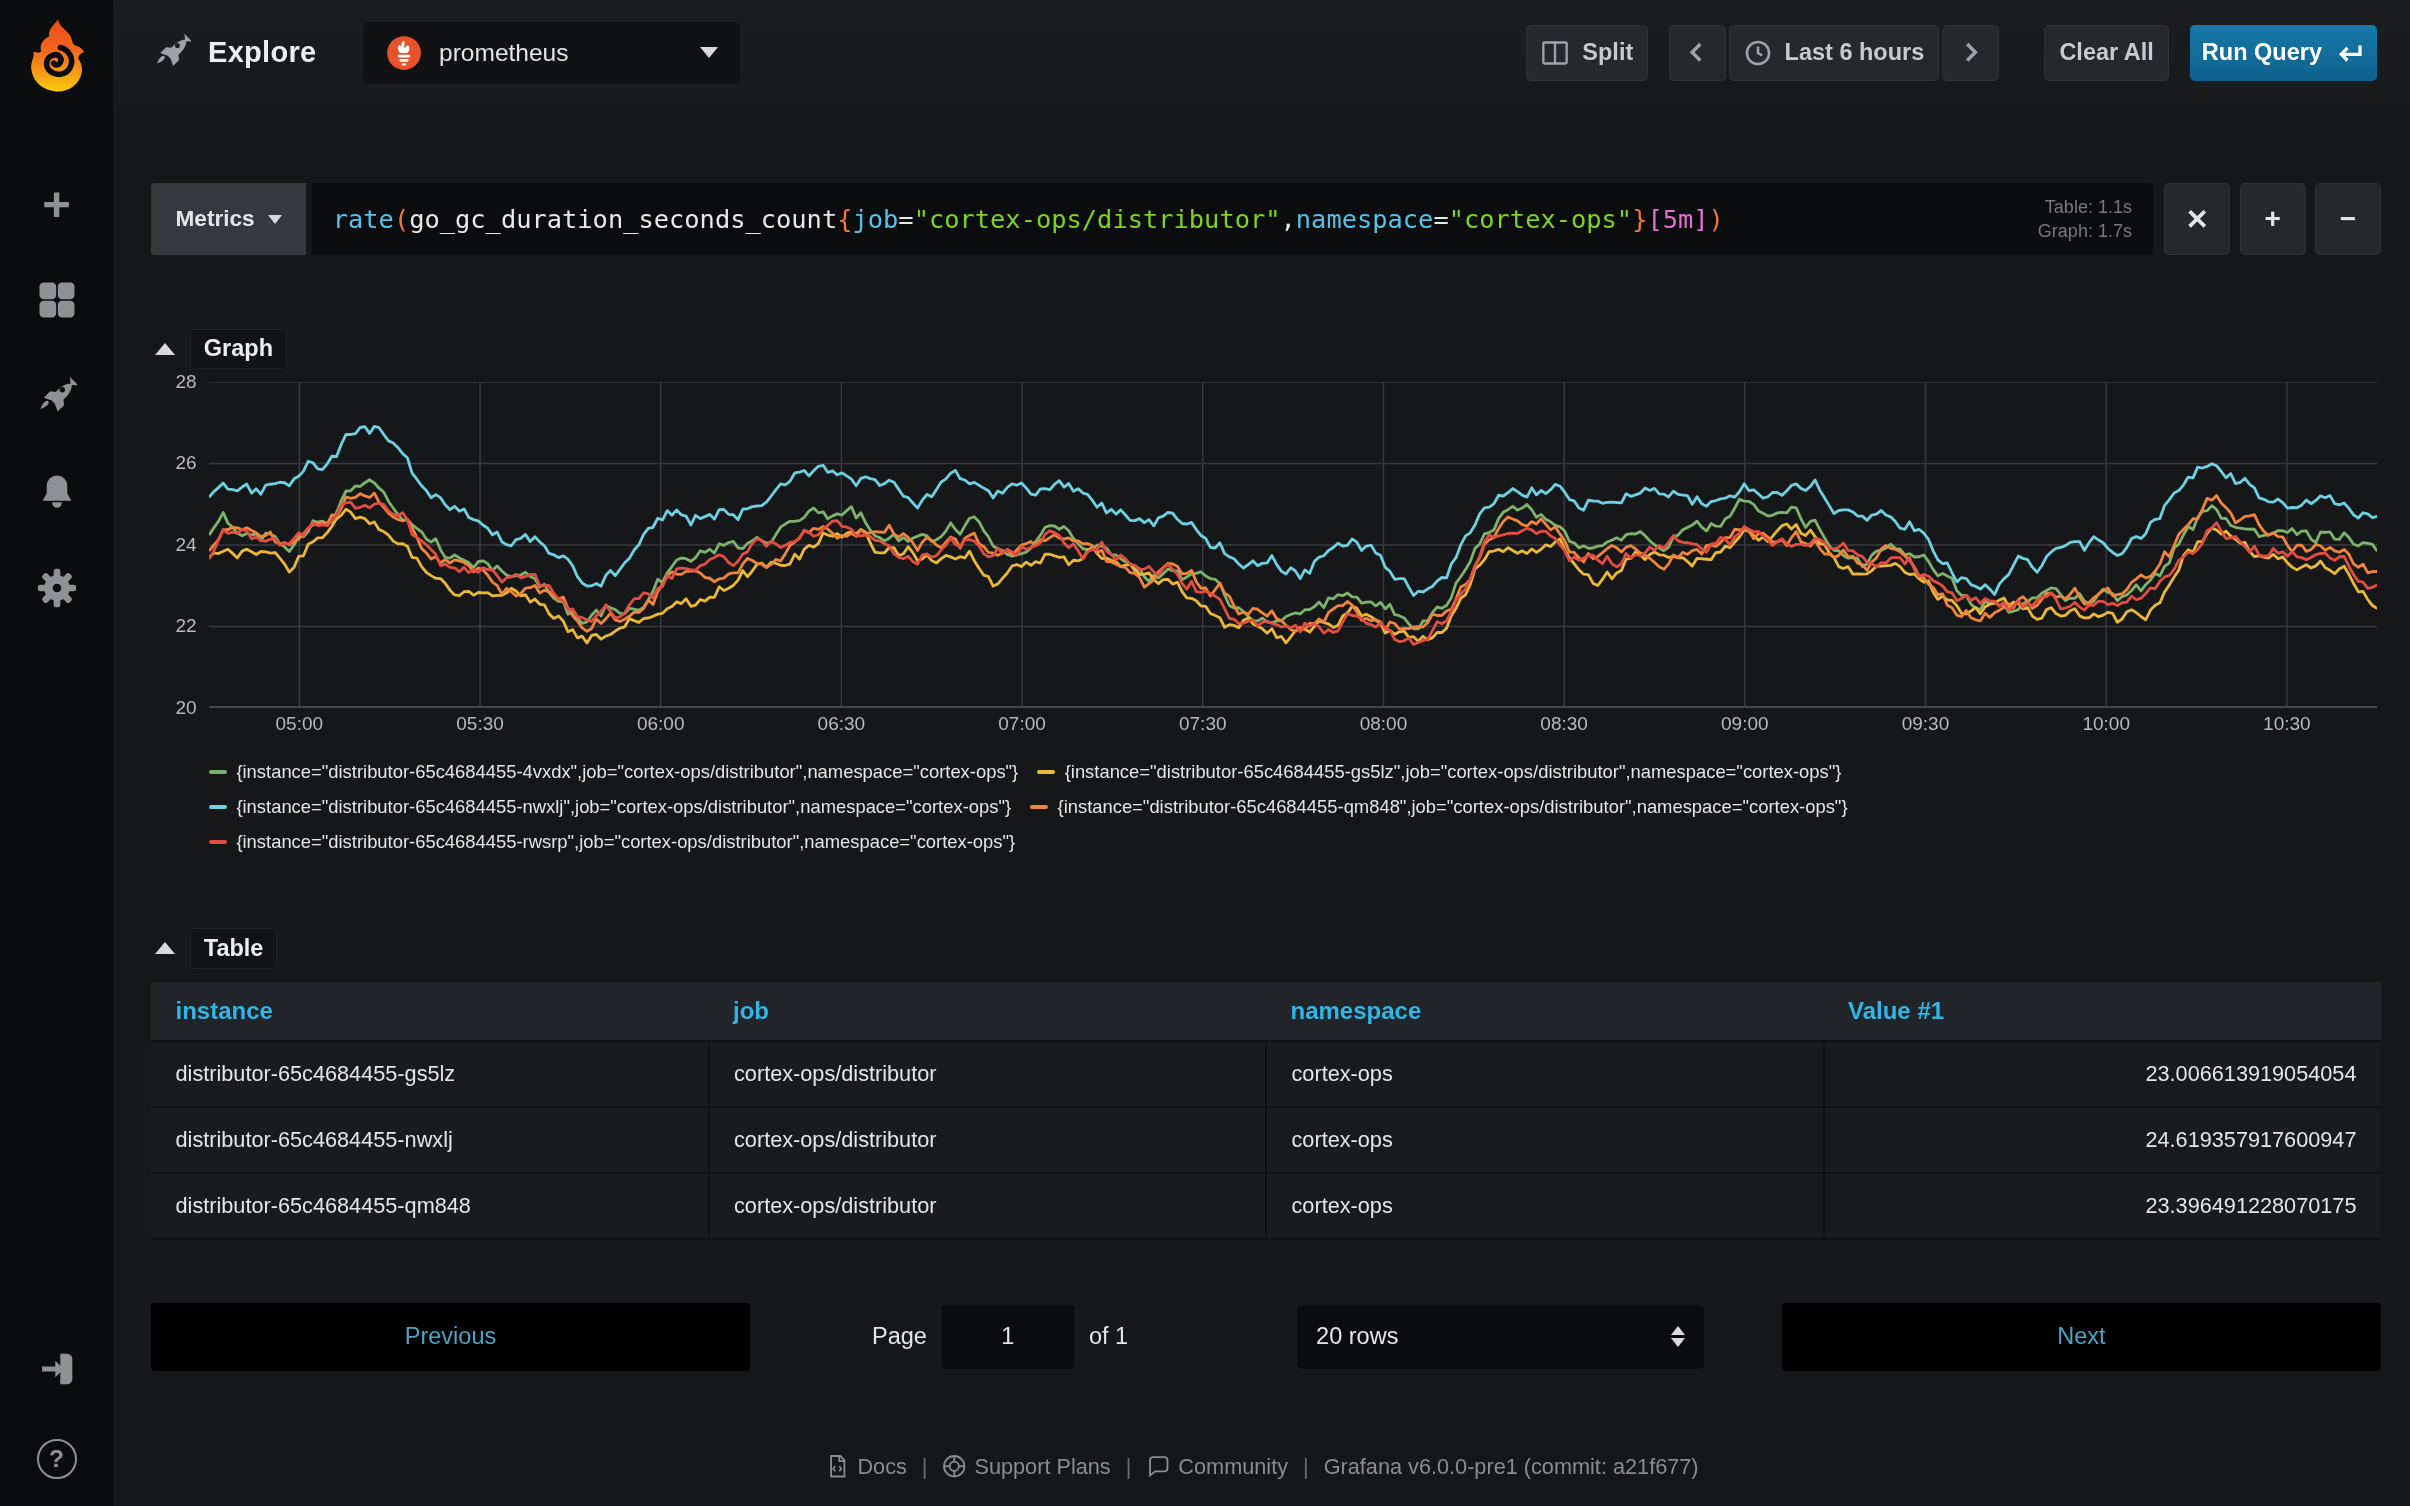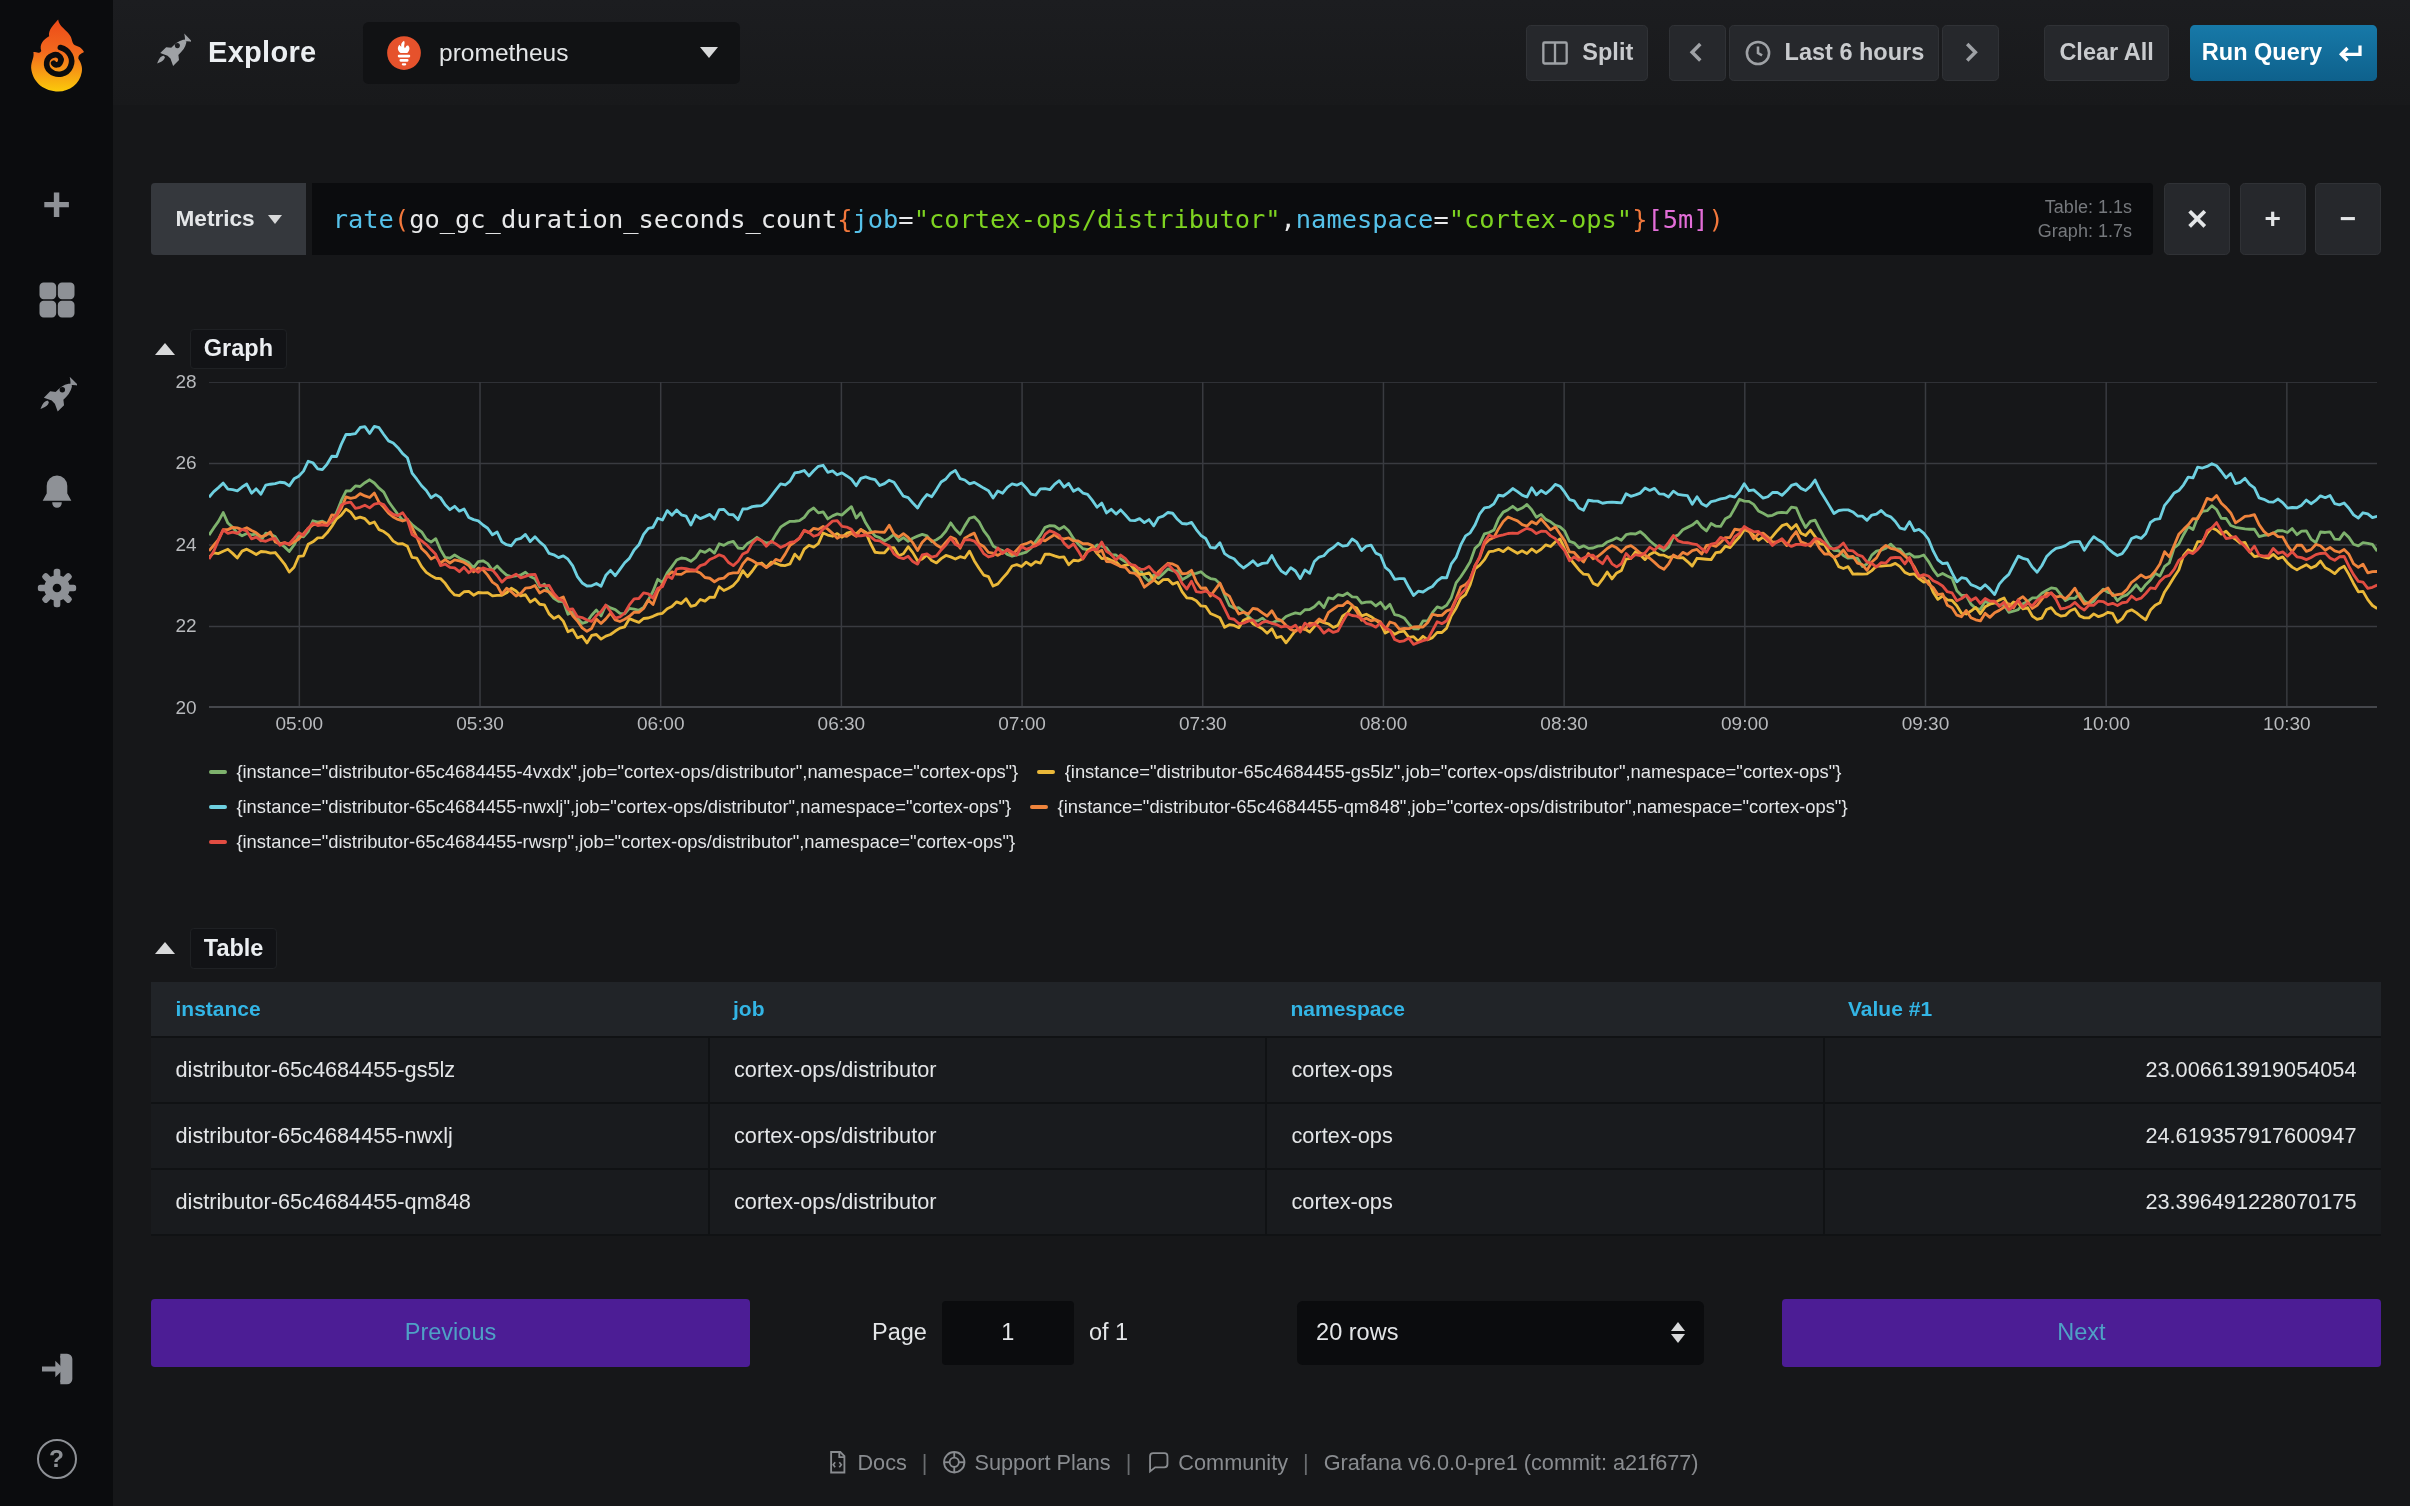--- a/index.html
+++ b/index.html
@@ -72,29 +72,29 @@
 
   
   .legend { display:flex; flex-wrap:wrap; row-gap:13px; padding-left:58px; margin-top:1.9px; }
   .legend-item { display:flex; align-items:center; gap:9.4px; margin-right:19px; cursor:pointer; }
   .legend-swatch { width:18px; height:4.7px; border-radius:1.9px; flex-shrink:0; }
   .legend-label { font-size:18.4px; color:#e4e6e8; }
 
   
   .table-panel { margin-top:26px; }
   .data-table { width:100%; border-collapse:collapse; table-layout:fixed; }
-  .data-table th { background:#212428; color:#33b5e5; text-align:left; font-size:21px; font-weight:700; padding:15px 24.5px; border-bottom:2.8px solid #101214; cursor:pointer; }
+  .data-table th { background:#212428; color:#33b5e5; text-align:left; font-size:24px; font-weight:700; padding:15px 24.5px; border-bottom:2.8px solid #101214; cursor:pointer; }
   .data-table td { background:#191b1e; font-size:21.7px; color:#e4e6e8; padding:19px 24.5px; border-bottom:2.8px solid #101214; border-right:2.8px solid #101214; }
   .data-table td:last-child { border-right:none; }
   .data-table td.num, .data-table th.num-h { text-align:right; }
   .data-table th.num-h { text-align:left; }
 
   
   .pagination { display:flex; align-items:center; margin:21px 30px 0 38px; height:72px; }
-  .page-btn { width:599px; height:68px; background:#4c1d95; border-radius:3.8px; display:flex; align-items:center; justify-content:center; font-size:23.5px; color:#4fa1c6; cursor:pointer; }
+  .page-btn { width:599px; height:68px; background:#000000; border-radius:3.8px; display:flex; align-items:center; justify-content:center; font-size:23.5px; color:#4fa1c6; cursor:pointer; }
   .page-center { display:flex; align-items:center; gap:15px; margin-left:122px; font-size:23.5px; color:#e4e6e8; }
   .page-input { width:132px; height:64px; background:#0b0c0e; border:none; border-radius:3.8px; color:#e4e6e8; font-size:23.5px; text-align:center; font-family:"Liberation Sans", sans-serif; }
   .rows-select { margin-left:169px; width:407px; height:64px; background:#0b0c0e; border-radius:5.6px; display:flex; align-items:center; padding:0 19px; font-size:23.5px; color:#e4e6e8; cursor:pointer; }
   .updown { margin-left:auto; display:flex; flex-direction:column; gap:2.8px; }
   .updown .u { width:0;height:0;border-left:7.5px solid transparent;border-right:7.5px solid transparent;border-bottom:9.4px solid #d8d9da; }
   .updown .d { width:0;height:0;border-left:7.5px solid transparent;border-right:7.5px solid transparent;border-top:9.4px solid #d8d9da; }
   .next-btn { margin-left:auto; }
 
   
   .footer { margin-top:41px; display:flex; align-items:center; justify-content:center; gap:15px; color:#898c90; font-size:21.7px; }

